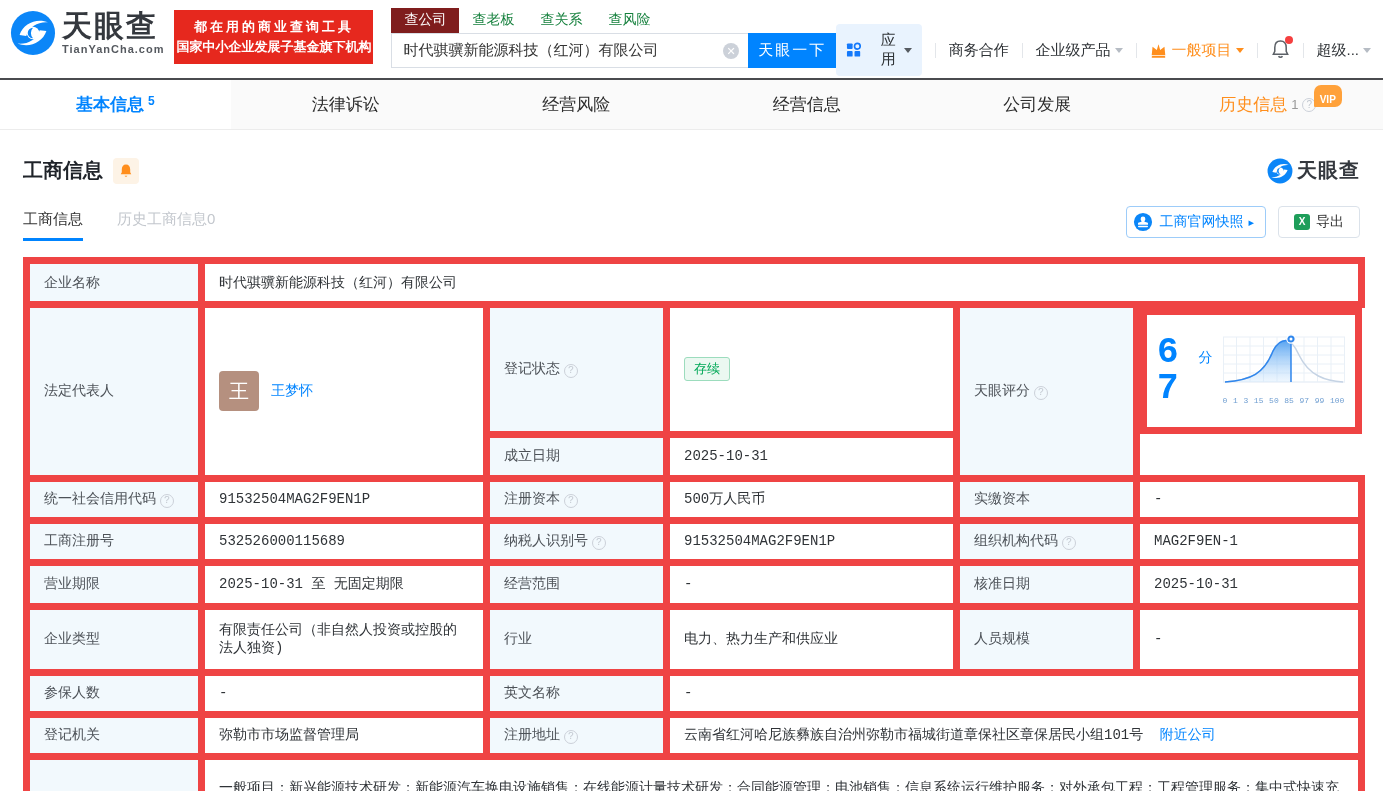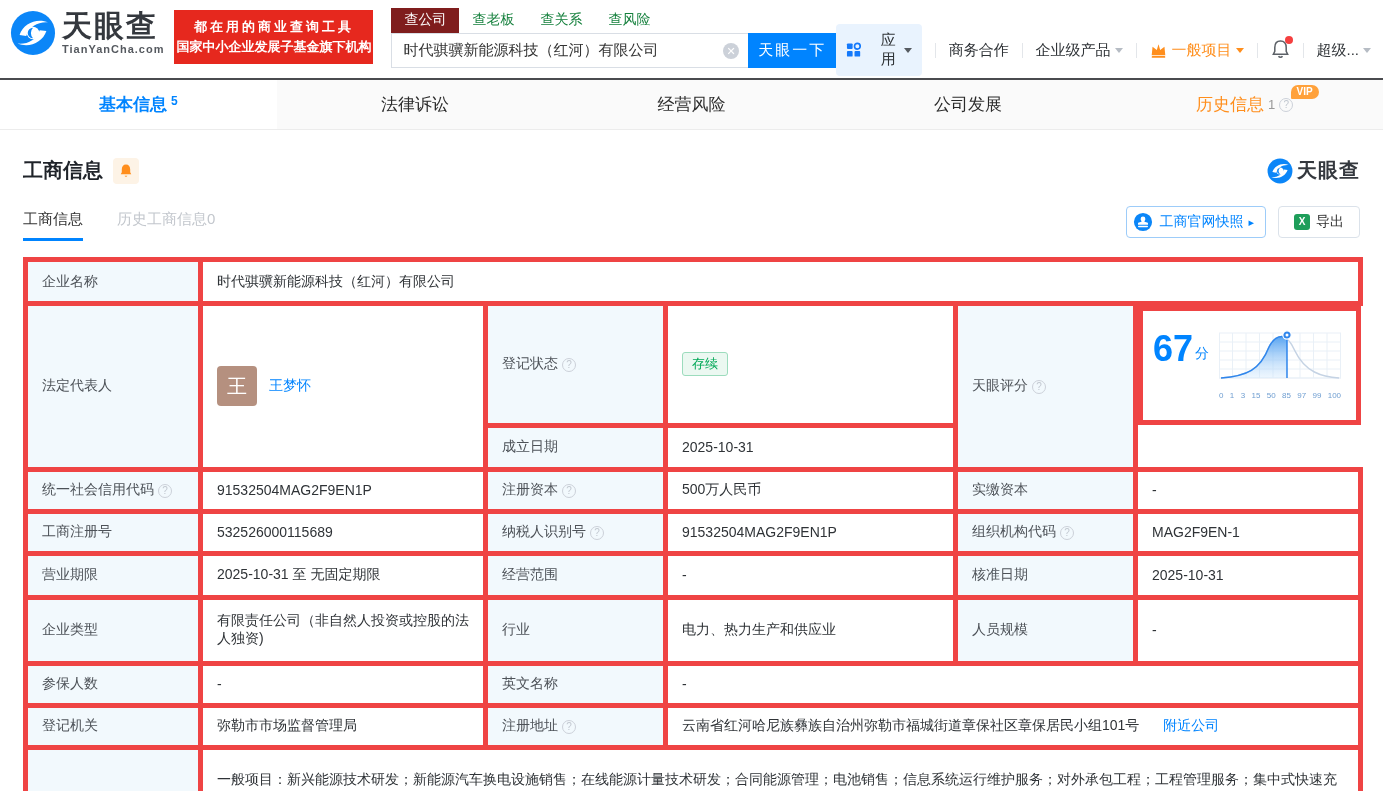--- a/index.html
+++ b/index.html
@@ -41,21 +41,21 @@
   .bell-dot { position:absolute; top:-3px; right:-3px; width:8px; height:8px; border-radius:50%; background:#f53f3f; }
   
   .ptabs { height:52px; background:#fafafa; border-top:2px solid #4a4b4f; border-bottom:1px solid #ececec; display:flex; }
   .ptab { flex:1; display:flex; align-items:center; justify-content:center; font-size:17px; color:#2b2b2b; cursor:pointer; position:relative; }
   .ptab.active { background:#fff; color:#0084ff; font-weight:700; }
   .ptab .cnt { font-size:12px; margin-left:4px; margin-top:-8px; }
   .ptab.active .cnt { color:#0084ff; }
   .ptab.history { color:#ff8e1c; }
   .ptab.history .cnt { color:#999; font-size:13px; margin-top:0; }
   .qmark { display:inline-block; width:14px; height:14px; border:1px solid #ccd1d9; border-radius:50%; color:#c2c8d0; font-size:10px; line-height:12px; text-align:center; margin-left:4px; font-weight:400; }
-  .vip-badge { position:absolute; top:5px; margin-left:120px; background:#ffa13a; color:#fff; font-size:10px; font-weight:700; padding:1px 6px 2px; border-radius:7px 7px 7px 1px; }
+  .vip-badge { position:absolute; top:5px; margin-left:120px; background:#ffa13a; color:#fff; font-size:10px; font-weight:700; padding:9px 6px 2px; border-radius:7px 7px 7px 1px; }
   
   .content { padding:0 23px; }
   .sec-head { display:flex; align-items:center; margin-top:27px; }
   .sec-title { font-size:20px; font-weight:700; color:#1f2329; }
   .bell-chip { width:26px; height:26px; background:#fdf3e6; border-radius:4px; margin-left:10px; display:flex; align-items:center; justify-content:center; cursor:pointer; }
   .watermark { margin-left:auto; display:flex; align-items:center; }
   .watermark .wm-name { font-size:20px; font-weight:700; color:#34383e; letter-spacing:1px; margin-left:4px; }
   .subrow { display:flex; align-items:center; margin-top:22px; }
   .subtab { font-size:15px; cursor:pointer; position:relative; margin-right:34px; padding-bottom:12px; }
   .subtab.active { color:#333; }
@@ -63,35 +63,35 @@
   .subtab.inactive { color:#c3c7cd; }
   .actions { margin-left:auto; display:flex; margin-bottom:6px; }
   .btn { height:32px; display:flex; align-items:center; border-radius:4px; background:#fff; font-size:14px; cursor:pointer; }
   .btn-snapshot { border:1px solid #9dccf9; color:#0084ff; padding:0 11px 0 6px; }
   .btn-snapshot .arrow { margin-left:5px; font-size:11px; }
   .btn-export { border:1px solid #dbe2ea; color:#333; padding:0 15px; margin-left:12px; }
   .btn svg, .btn .xls { margin-right:6px; }
   .xls { width:16px; height:16px; background:#1e9e5a; border-radius:3px; color:#fff; font-size:10px; font-weight:700; line-height:16px; text-align:center; }
   
   table.info { border-collapse:collapse; width:1335px; margin-top:13px; table-layout:fixed; }
-  .info td { border:5px solid #ef4444; font-size:14px; padding:8px 14px; vertical-align:middle; word-break:break-all; }
+  .info td { border:7px solid #ef4444; font-size:14px; padding:8px 14px; vertical-align:middle; word-break:break-all;font-family:Liberation Mono, monospace; }
   .info td.lbl { background:#f2f9fd; color:#4d5258; }
   .info td.val { color:#2f3337; background:#fff; }
   .badge-active { display:inline-block; padding:2px 9px; font-size:13px; color:#00a857; background:#ebf8f1; border:1px solid #9cdcbd; border-radius:3px; }
   .rep { display:flex; align-items:center; }
   .avatar { width:40px; height:40px; border-radius:4px; background:#b5907f; color:#fff; font-size:20px; display:flex; align-items:center; justify-content:center; flex:0 0 auto; }
   a.link { color:#0084ff; text-decoration:none; cursor:pointer; }
   .rep a { margin-left:12px; }
   .score-cell { display:flex; align-items:flex-start; padding:20px 10px !important; }
   .score-num { font-size:36px; font-weight:700; color:#0084ff; line-height:1; }
   .score-unit { font-size:14px; color:#0084ff; margin:14px 0 0 2px; }
   .mini-chart { margin-left:10px; }
   .ticks { display:flex; justify-content:space-between; width:122px; font-size:8px; color:#6f9ed1; margin-top:1px; }
   .scope { line-height:1.9; color:#2f3337; }
-  .addr-wrap a { margin-left:20px; white-space:nowrap;text-align:center; }
+  .addr-wrap a { margin-left:8px; white-space:nowrap;text-align:center; }
 </style>
 </head>
 <body>
 
 <div class="header">
   <div class="logo">
     <svg class="logo-icon" viewBox="0 0 48 48">
       <circle cx="24" cy="24" r="23" fill="#0b86f8"></circle>
       <path d="M10 26 C14 14 28 8 40 13 C30 12 20 17 17 27 Z" fill="#fff"></path>
       <path d="M38 22 C34 34 20 40 8 35 C18 36 28 31 31 21 Z" fill="#fff"></path>
@@ -172,20 +172,23 @@
 <div class="ptabs">
   <div class="ptab active">
     <span>基本信息</span>
     <span class="cnt">5</span>
   </div>
   <div class="ptab">
     <span>法律诉讼</span>
   </div>
   <div class="ptab">
     <span>经营风险</span>
+  </div>
+  <div class="ptab">
+    <span>经营信息</span>
   </div>
   <div class="ptab">
     <span>公司发展</span>
   </div>
   <div class="ptab history">
     <span class="vip-badge">VIP</span>
     <span>历史信息</span>
     <span class="cnt">1</span>
     <span class="qmark">?</span>
   </div>

